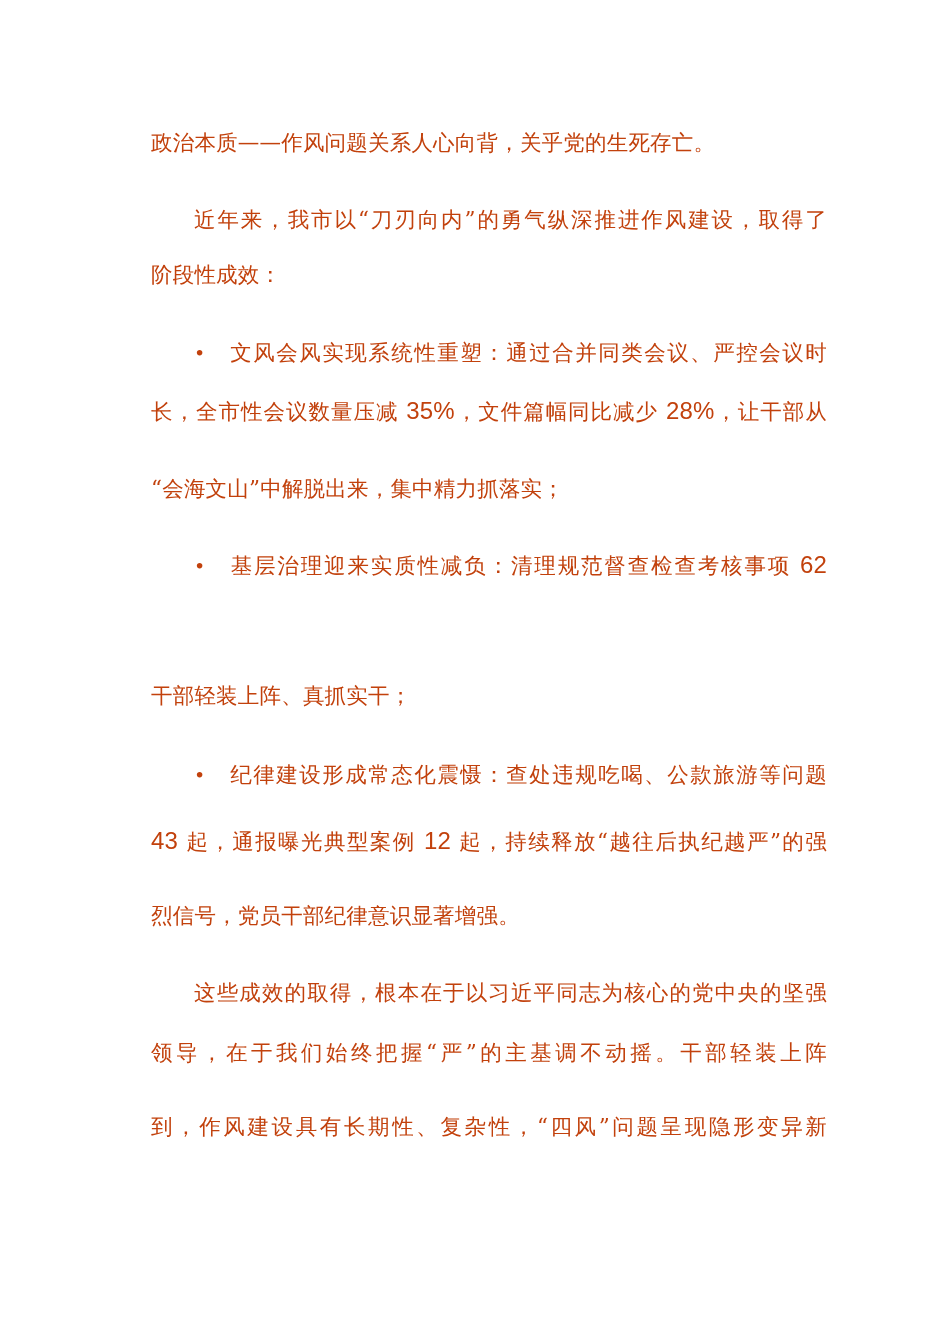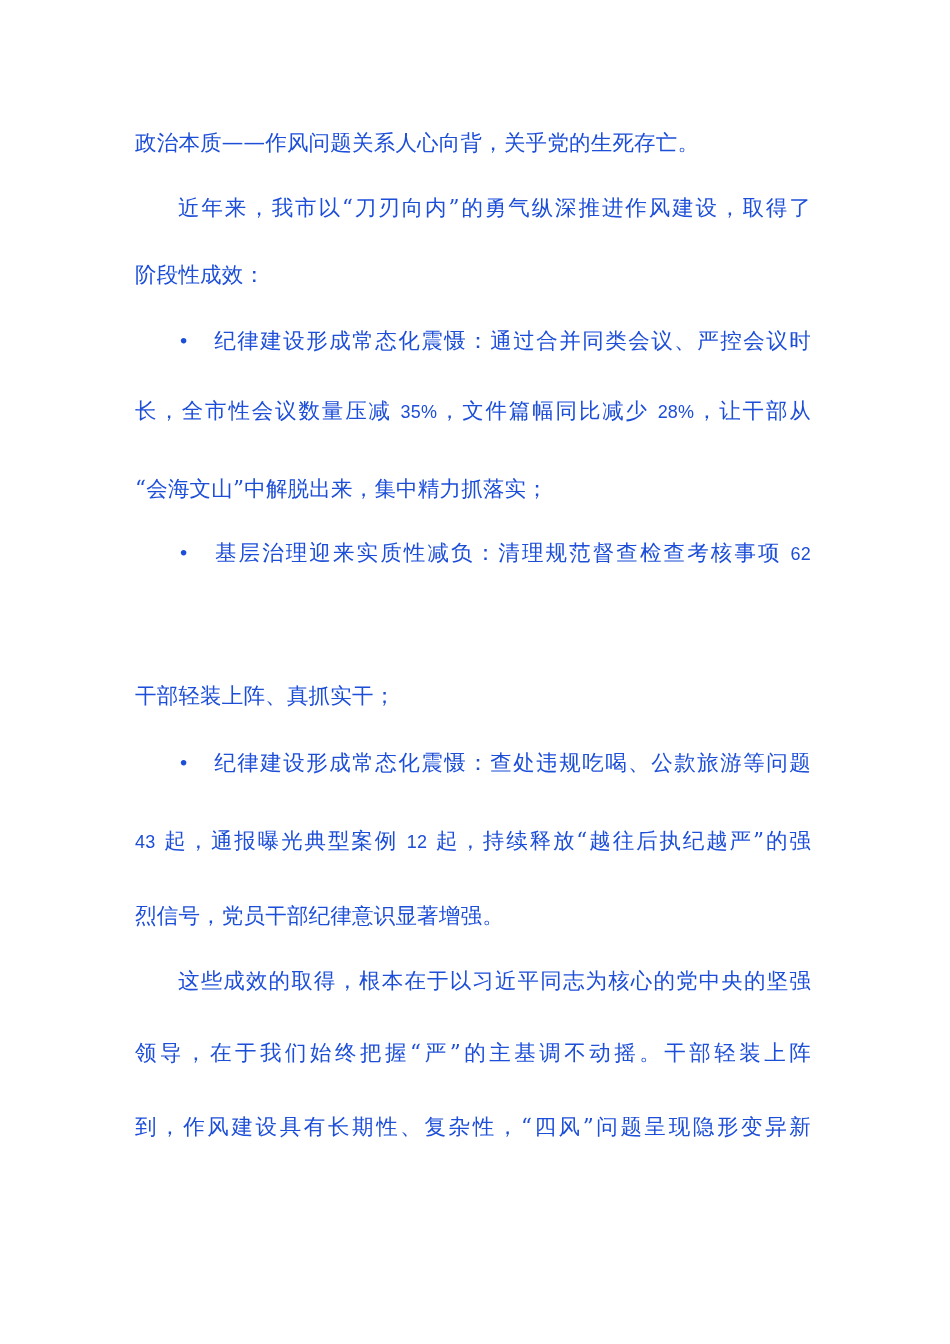--- a/index.html
+++ b/index.html
@@ -13,62 +13,62 @@
   }
   .doc {
     position: absolute;
     left: 135px;
     top: 0;
     width: 676px;
     height: 1344px;
   }
   .line {
     position: absolute;
-    left: 0;
+    left: 16px;
     width: 676px;
     box-sizing: border-box;
     font-size: 21.5px;
     line-height: 25px;
-    color: #1d4ed8;
+    color: #c2410c;
     letter-spacing: 0.2px;
     white-space: normal;
   }
   
   .just {
     text-align: justify;
     text-align-last: justify;
   }
   
-  .ind { padding-left: 43px; }
+  .ind { padding-left: 43px; margin-top: 12px; }
   
   .bullet {
     display: inline-block;
     width: 35px;
     text-align: left;
     font-size: 19px;
   }
   
   .num {
     font-family: "Liberation Sans", sans-serif;
-    font-size: 18px;
+    font-size: 24px;
   }
 </style>
 </head>
 <body>
 
 <div class="doc">
 
   <div class="line" style="top:130px">政治本质——作风问题关系人心向背，关乎党的生死存亡。</div>
 
   <div class="line just ind" style="top:195px">近年来，我市以“刀刃向内”的勇气纵深推进作风建设，取得了</div>
 
   <div class="line" style="top:262px">阶段性成效：</div>
 
   <div class="line just ind" style="top:328px">
-    <span class="bullet">•</span><span>纪律建设形成常态化震慑：通过合并同类会议、严控会议时</span>
+    <span class="bullet">•</span><span>文风会风实现系统性重塑：通过合并同类会议、严控会议时</span>
   </div>
 
   <div class="line just" style="top:398px">长，全市性会议数量压减 <span class="num">35%</span>，文件篇幅同比减少 <span class="num">28%</span>，让干部从</div>
 
   <div class="line" style="top:476px">“会海文山”中解脱出来，集中精力抓落实；</div>
 
   <div class="line just ind" style="top:540px">
     <span class="bullet">•</span><span>基层治理迎来实质性减负：清理规范督查检查考核事项 <span class="num">62</span></span>
   </div>
 

